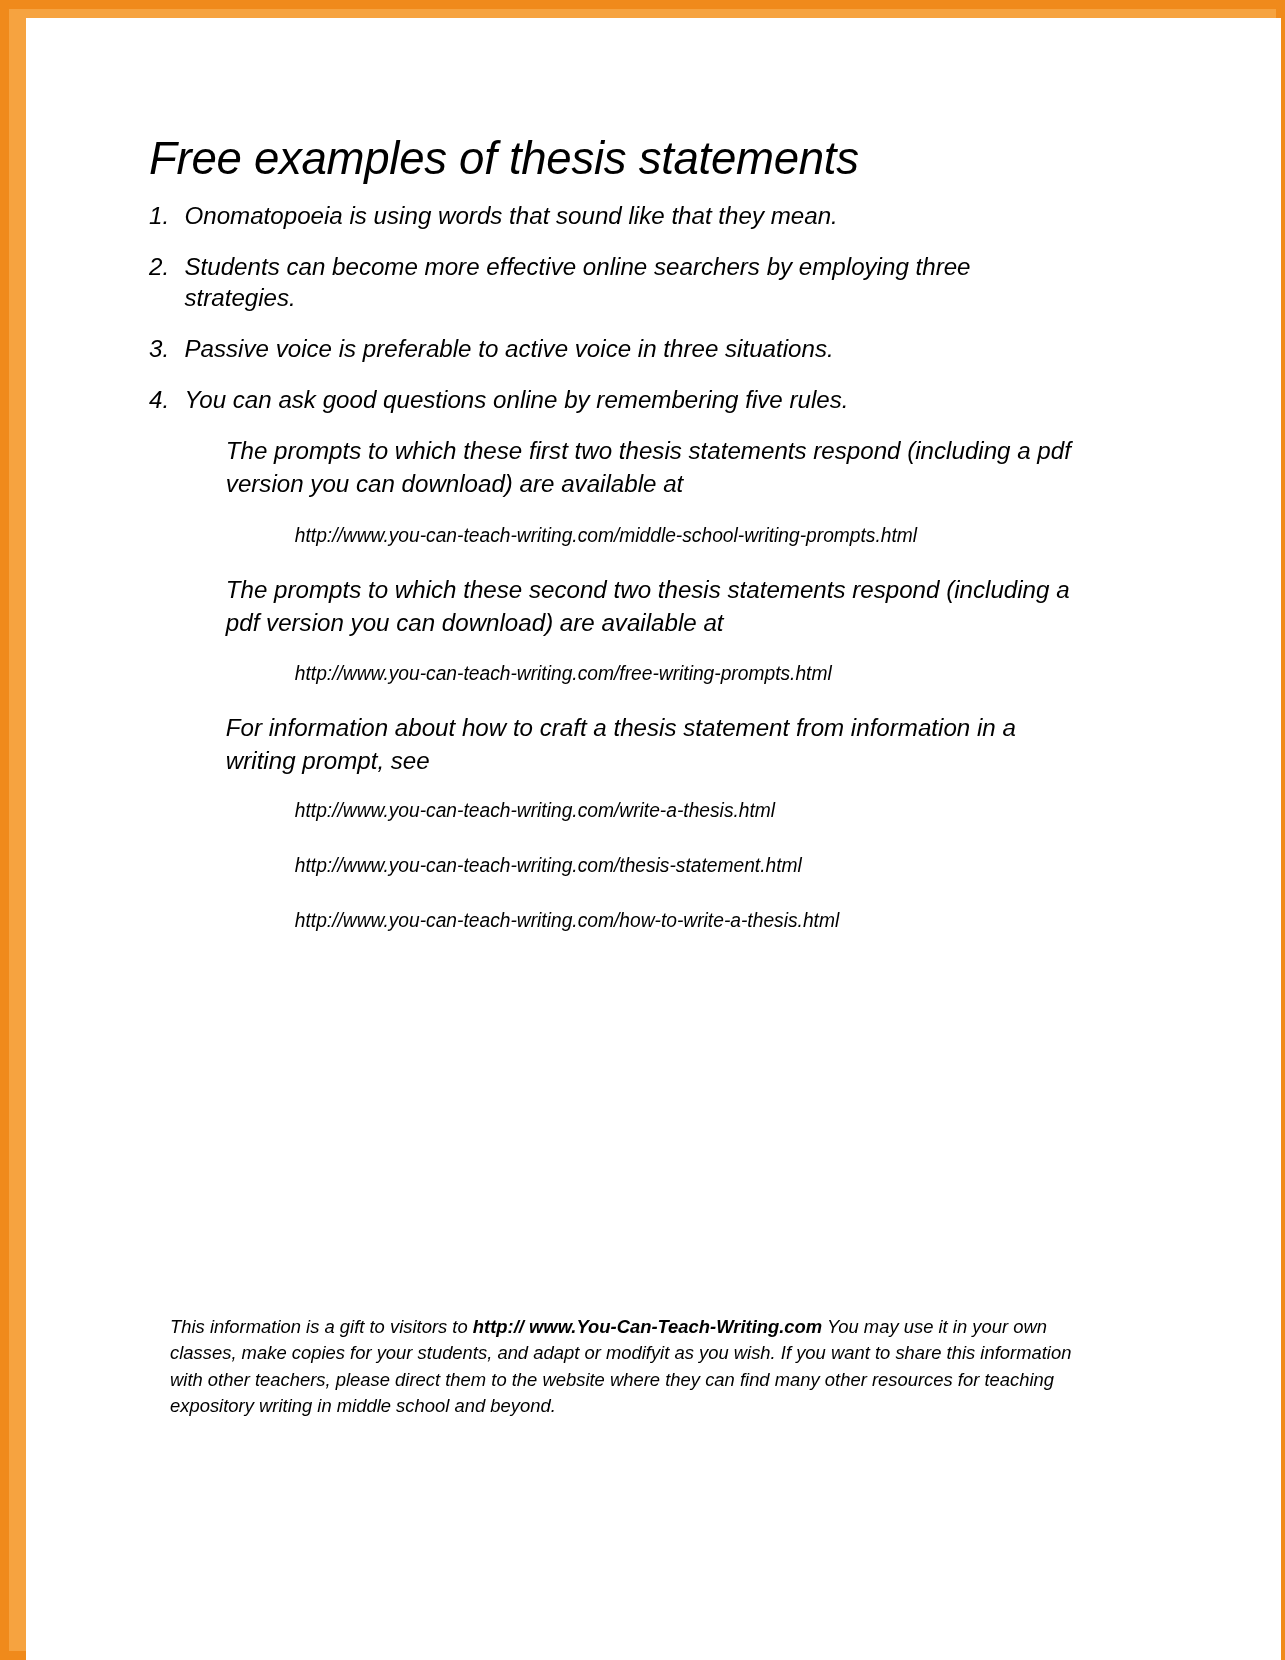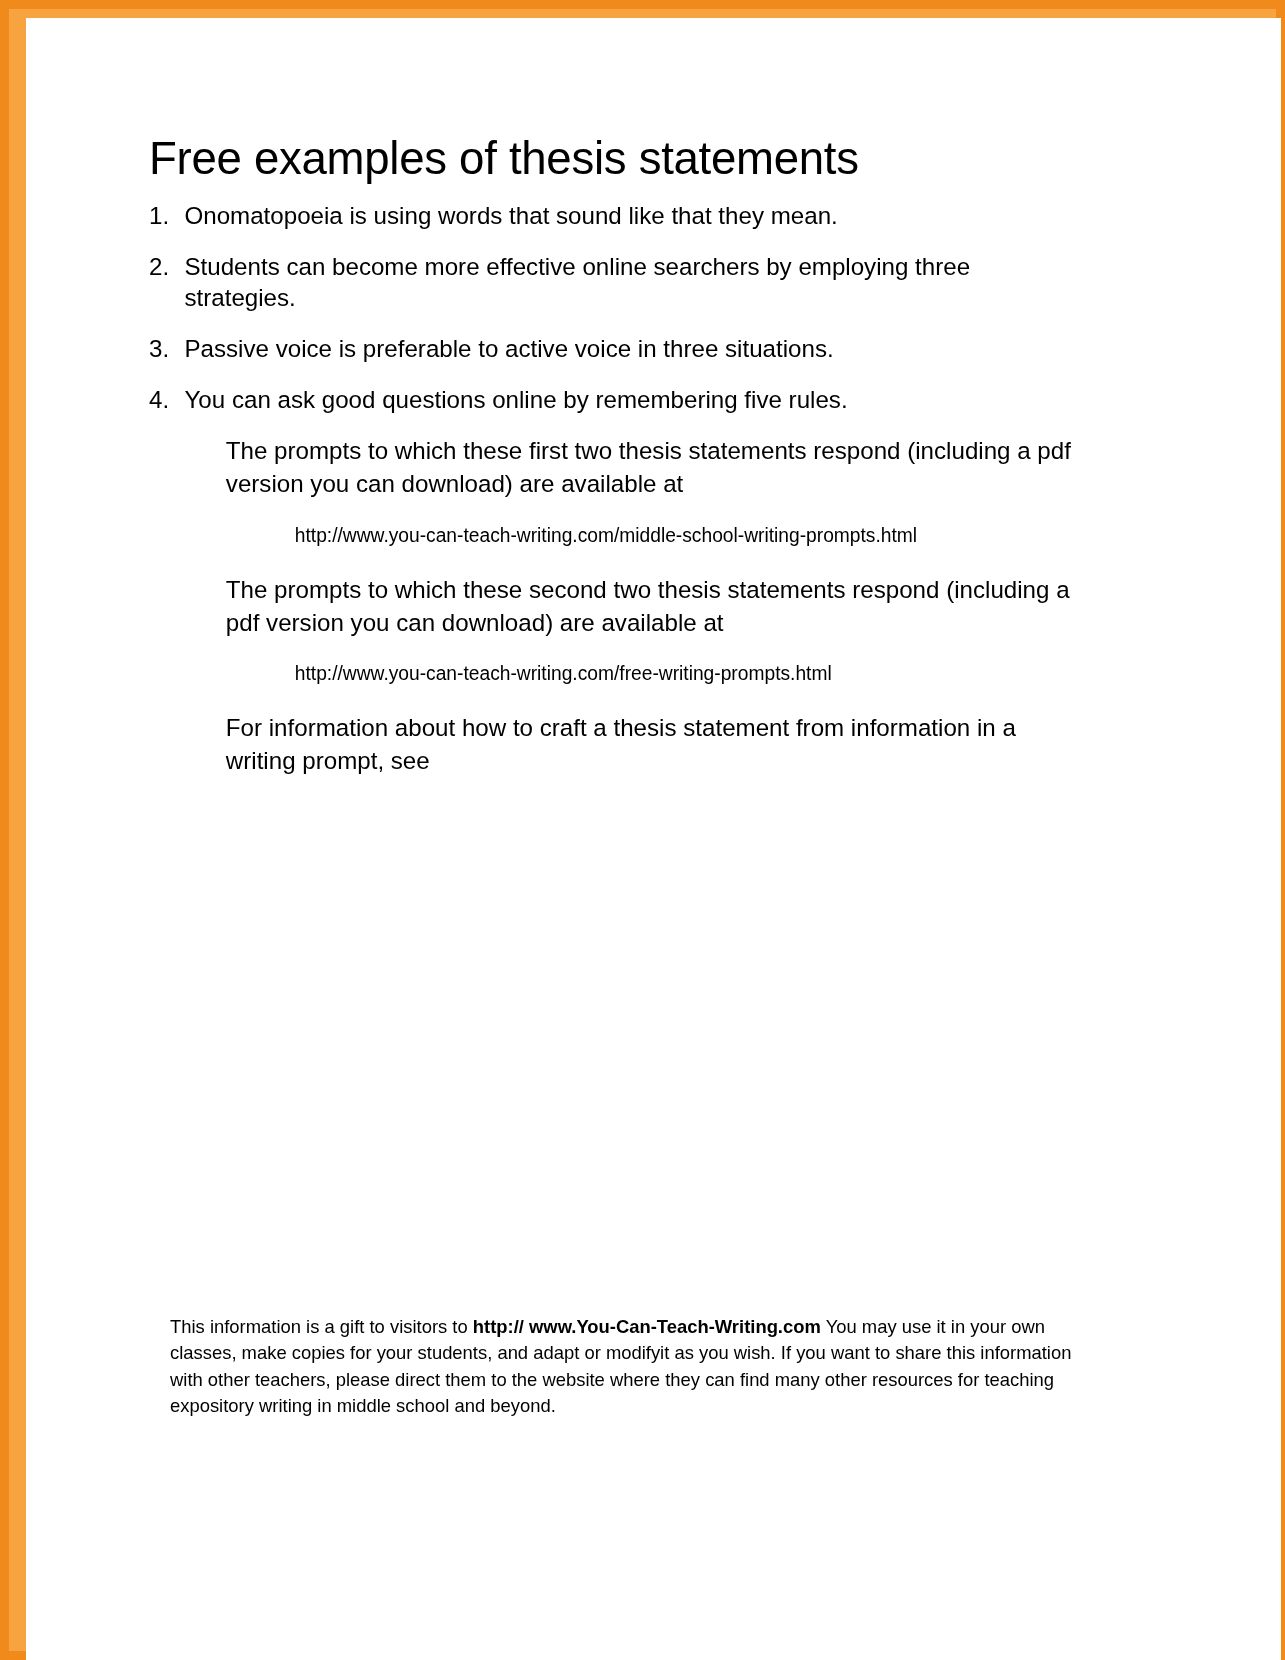--- a/index.html
+++ b/index.html
@@ -16,20 +16,21 @@
 
   
   #scan-frame {
     position: absolute;
     left: 0; top: 0;
     width: 1285px;
     height: 1660px;
     box-sizing: border-box;
     border: 9px solid #f08a1b;
     background: #f6a340;
+    font-style: italic;
   }
   #page-sheet {
     position: absolute;
     left: 18px;
     top: 10px;
     width: 1253px;
     height: 1643px;
     background: #ffffff;
     box-sizing: border-box;
     box-shadow: 0 0 0 1px #ffffff;
@@ -149,20 +150,25 @@
         </li>
       </ol>
 
       <p class="para-block">The prompts to which these first two  thesis statements respond (including a pdf version you can download) are available at</p>
       <div class="url-line">http://www.you-can-teach-writing.com/middle-school-writing-prompts.html</div>
 
       <p class="para-block">The prompts to which these second two thesis statements respond (including a pdf version you can download) are available at</p>
       <div class="url-line">http://www.you-can-teach-writing.com/free-writing-prompts.html</div>
 
       <p class="para-block wide">For information about how to craft a thesis statement from information in a writing prompt, see</p>
+      <div class="url-group">
+        <div class="url-line">http://www.you-can-teach-writing.com/write-a-thesis.html</div>
+        <div class="url-line">http://www.you-can-teach-writing.com/thesis-statement.html</div>
+        <div class="url-line">http://www.you-can-teach-writing.com/how-to-write-a-thesis.html</div>
+      </div>
 
     </div>
 
     <div id="footer-note">
       <span>This information is a gift to visitors to </span><b>http:// www.You-Can-Teach-Writing.com</b><span> You may use it in your own classes, make copies for your students, and adapt or modifyit as you wish. If you want to share this information with other teachers, please direct them to the website where they can find many other resources for teaching expository writing in middle school and beyond.</span>
     </div>
 
   </div>
 </div>
 

